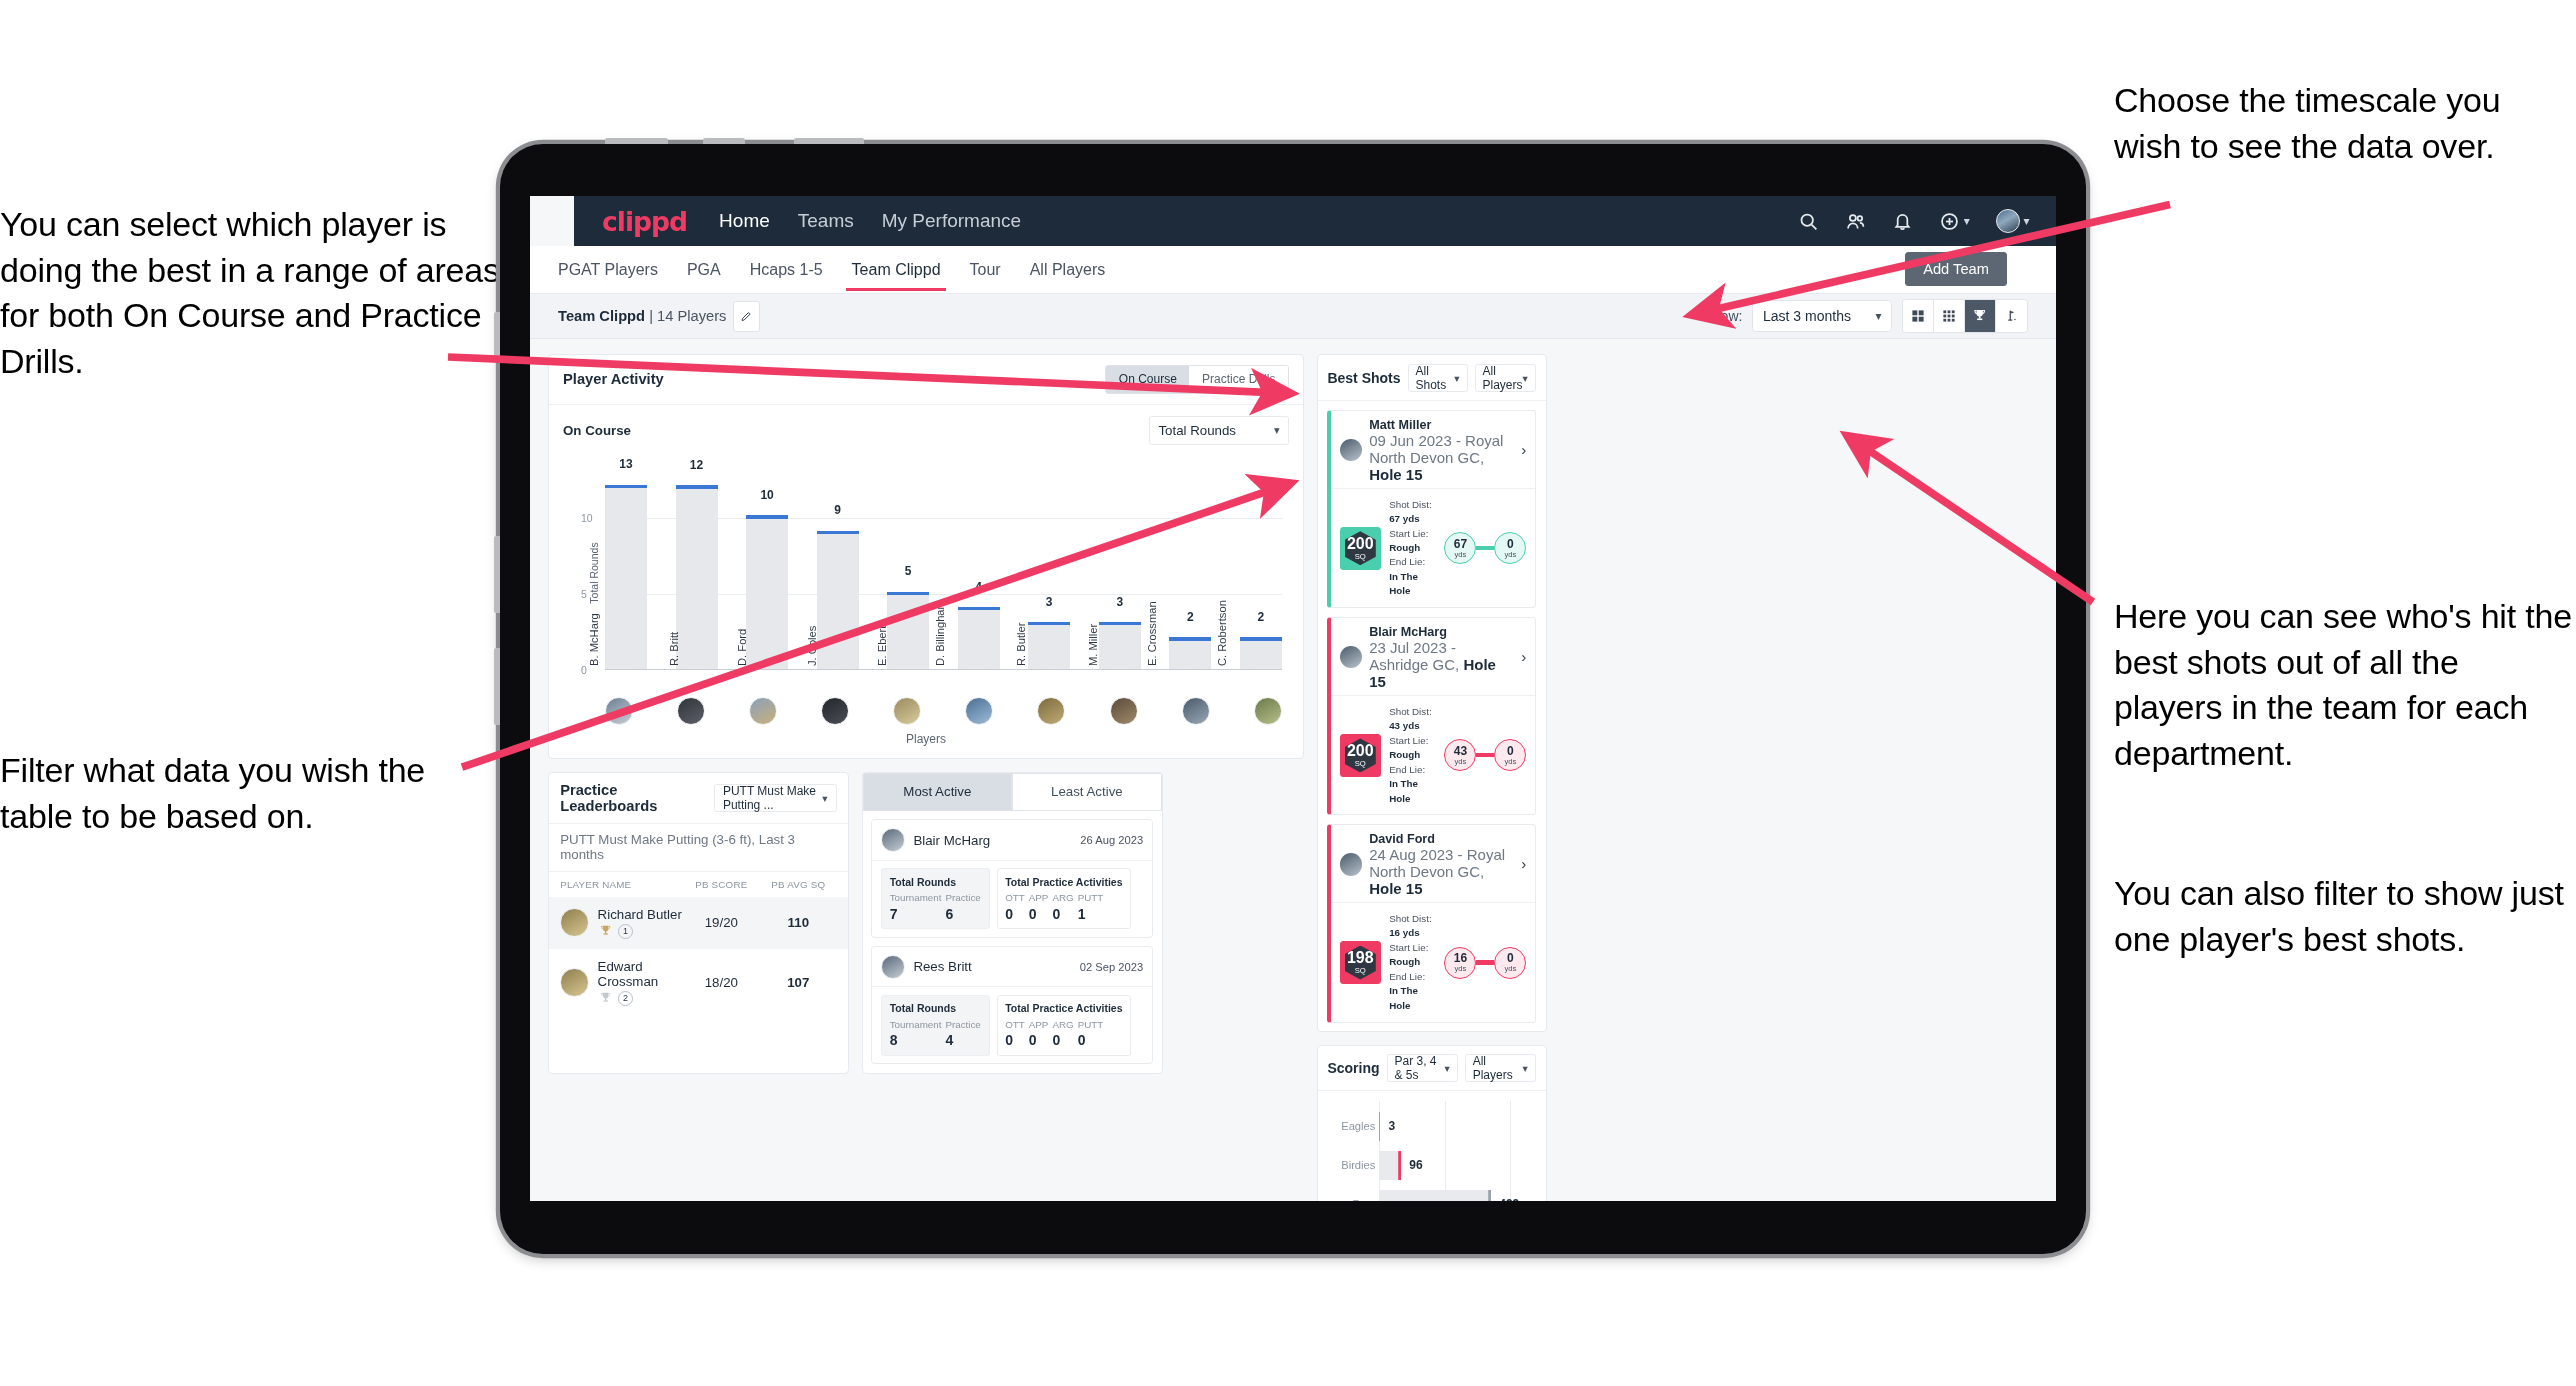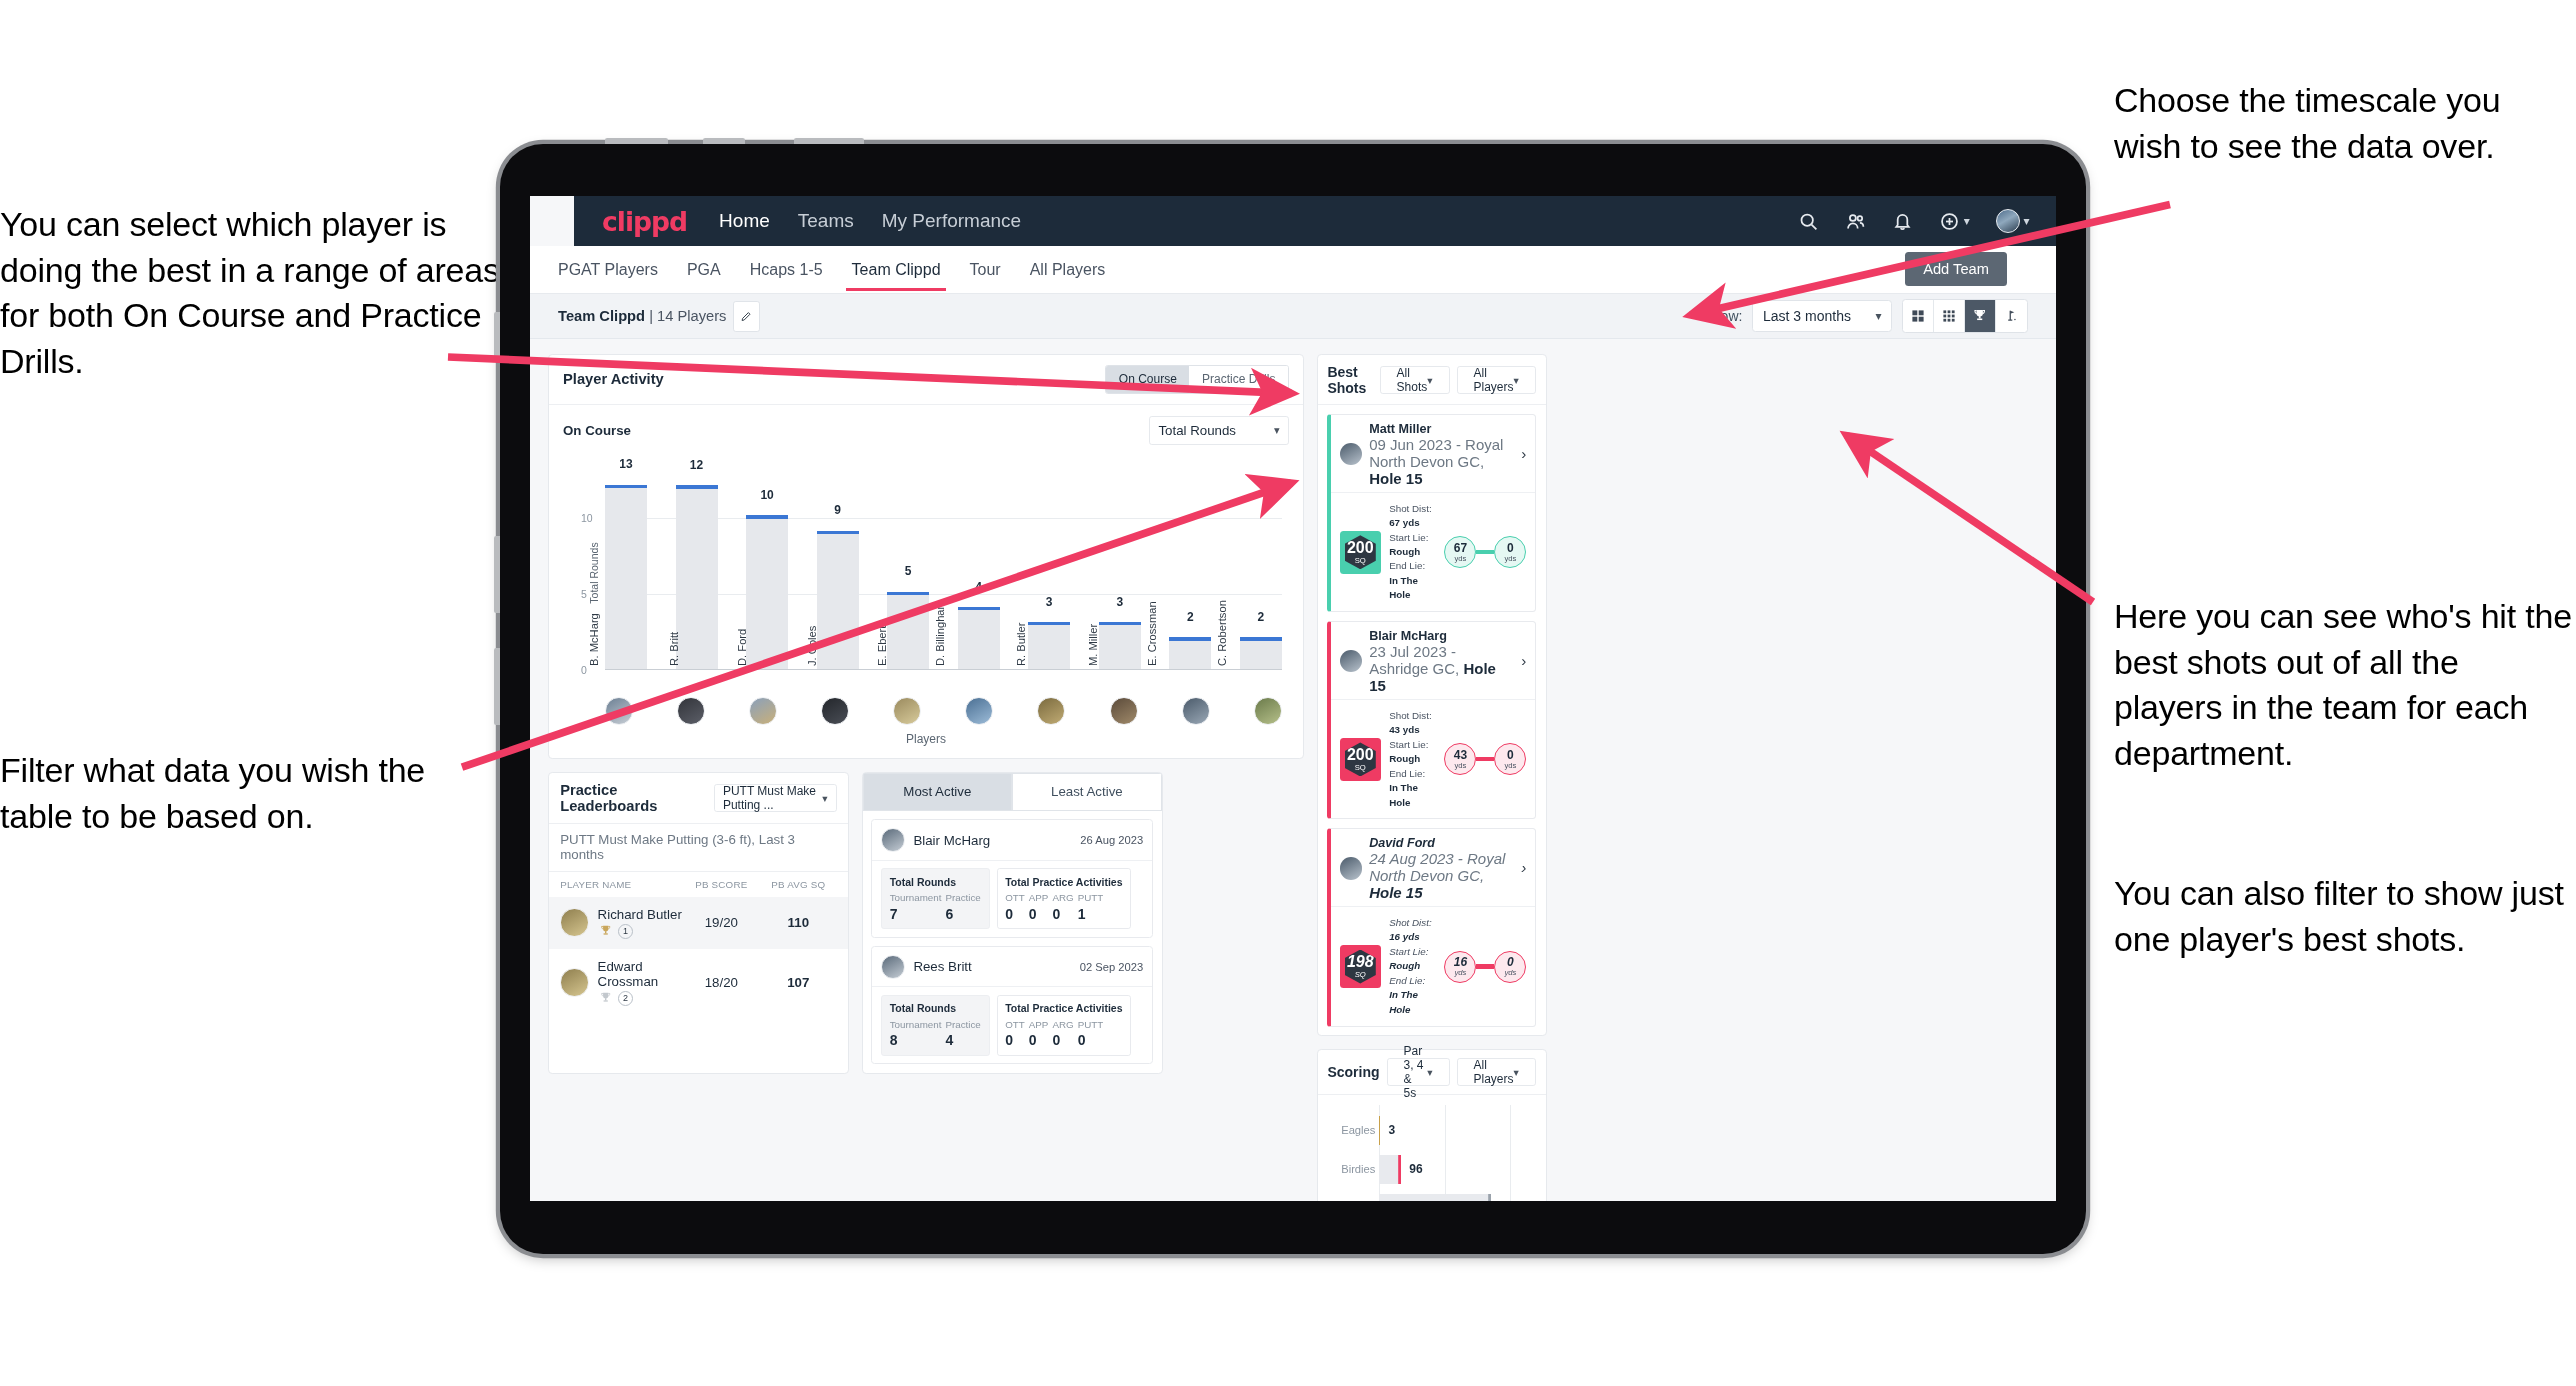--- a/index.html
+++ b/index.html
@@ -88,21 +88,21 @@
   .bar:after { content: ""; position: absolute; left: 0; right: 0; top: -2.8px; height: 3.5px; background: #3b77d4; }
   .barname { position: absolute; bottom: 4.2px; left: 50%; transform: translateX(-50%) rotate(-90deg); transform-origin: bottom left; font-size: 11.2px; color: #2f3a46; white-space: nowrap; }
   .axisline { position: absolute; left: 0; right: 0; bottom: 0; border-top: 1.4px solid #c9ced4; }
   .avrow { display: flex; justify-content: space-between; margin: 8.4px 17px 0 56px; padding-right: 4.2px; }
   .av { width: 28px; height: 28px; border-radius: 50%; border: 1.4px solid #eef0f3; }
   .xlabel { text-align: center; font-size: 12px; color: #5b6672; margin: 7px 0 12.6px; }
 
   
   .bs-head { display: flex; align-items: center; gap: 7px; padding: 8.4px 9.8px; border-bottom: 0.7px solid #edeff2; }
   .bs-title { font-size: 14px; font-weight: 700; color: #1d2b3a; }
-  .bs-sel { flex: 1; height: 28px; border: 0.7px solid #e6e9ed; border-radius: 2.8px; display: flex; align-items: center; padding: 0 16px; font-size: 12px; color: #1d2b3a; }
+  .bs-sel { flex: 1; height: 28px; border: 0.7px solid #e6e9ed; border-radius: 2.8px; display: flex; align-items: center; padding: 0 7px; font-size: 12px; color: #1d2b3a; }
   .shot { margin: 8.4px 9.8px; border: 0.7px solid #e8eaee; border-radius: 3.5px; border-left-width: 4.2px; border-left-style: solid; }
   .shot-top { display: flex; align-items: center; gap: 7px; padding: 7px 8.4px 5.6px; border-bottom: 0.7px solid #eef0f3; }
   .shot-av { width: 22.4px; height: 22.4px; border-radius: 50%; flex: none; }
   .shot-nm { font-size: 12.6px; font-weight: 700; color: #1d2b3a; }
   .shot-meta { font-size: 15px; color: #6d7884; }
   .shot-meta b { color: #1d2b3a; }
   .shot-arrow { margin-left: auto; color: #2f3a46; font-size: 15.4px; }
   .shot-body { display: flex; align-items: center; gap: 8.4px; padding: 8.4px; }
   .hexbox { width: 41px; height: 43px; border-radius: 3.5px; display: flex; align-items: center; justify-content: center; flex: none; }
   .hex { width: 31px; height: 34px; background: #2e3742; clip-path: polygon(50% 0,100% 25%,100% 75%,50% 100%,0 75%,0 25%); color: #fff; display: flex; flex-direction: column; align-items: center; justify-content: center; line-height: 1; }
@@ -636,21 +636,21 @@
                         <span class="u">yds</span>
                       </div>
                       <div class="dconn" style="background:#ef3b63"></div>
                       <div class="dnode" style="background:#fde9ee;border:1.4px solid #ef3b63">
                         <span class="n">0</span>
                         <span class="u">yds</span>
                       </div>
                     </div>
                   </div>
                 </div>
-                <div class="shot" style="border-left-color: rgb(239, 59, 99); font-style: italic;">
+                <div class="shot" style="border-left-color: rgb(239, 59, 99);">
                   <div class="shot-top">
                     <div class="shot-av" style="background:linear-gradient(150deg,#4a5a6a,#b9c3cd)"></div>
                     <div>
                       <div class="shot-nm">David Ford</div>
                       <div class="shot-meta">24 Aug 2023 - Royal North Devon GC, <b>Hole 15</b></div>
                     </div>
                     <div class="shot-arrow">›</div>
                   </div>
                   <div class="shot-body">
                     <div class="hexbox" style="background:#ef3b63">

